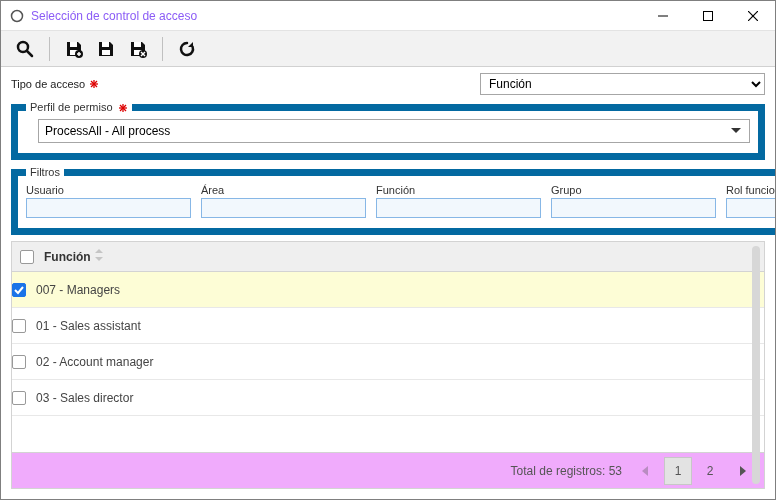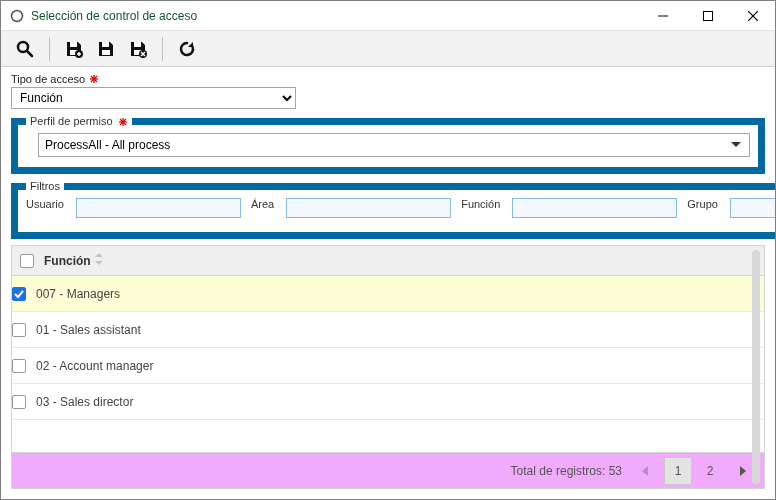--- a/index.html
+++ b/index.html
@@ -1,37 +1,37 @@
 <!DOCTYPE html>
 <html><head>
 <meta charset="utf-8">
 <style>
   * { box-sizing: border-box; }
   html, body { margin: 0; padding: 0; font-family: Arial, sans-serif; font-size: 12px; color: #000; background: #fff; }
   .window { width: 776px; height: 500px; border: 1px solid #7f7f7f; display: flex; flex-direction: column; background: #fff; }
   .titlebar { height: 30px; background: #fff; display: flex; align-items: center; border-bottom: 1px solid #e3e3e3; }
   .titlebar .title-icon { width: 16px; height: 16px; margin-left: 8px; margin-right: 6px; display: flex; align-items: center; justify-content: center; }
-  .titlebar .title { flex: 1; font-size: 12px; color: #14532d; }
+  .titlebar .title { flex: 1; font-size: 12px; color: #8b5cf6; }
   .winbtn { width: 45px; height: 29px; display: flex; align-items: center; justify-content: center; }
   .winbtn svg { pointer-events: none; }
   .toolbar { height: 36px; background: #f2f2f2; border-bottom: 1px solid #d1d1d1; display: flex; align-items: center; padding: 0 10px; gap: 4px; }
   .toolbar .tbtn { width: 28px; height: 28px; display: flex; align-items: center; justify-content: center; }
   .toolbar .divider { width: 1px; height: 24px; background: #c0c0c0; margin: 0 6px; }
   .body { flex: 1; padding: 6px 10px 10px 10px; overflow: hidden; display: flex; flex-direction: column; gap: 6px; }
-  .field-row { display: flex; flex-direction: column; gap: 2px; justify-content: space-between; }
+  .field-row { display: flex; flex-direction: row; gap: 20px; justify-content: space-between; }
   .label-line { display: flex; align-items: center; gap: 4px; font-size: 11px; color: #222; }
   .req-icon { width: 10px; height: 10px; }
   .select { border: 1px solid #a6a6a6; background: #fff; height: 22px; font-size: 12px; padding: 1px 4px; width: 285px; }
   .fieldset { border: 7px solid #0369a1; padding: 6px 8px 10px 8px; margin: 0; }
   .fieldset legend { font-size: 11px; color: #333; padding: 0 4px; }
   .profile-select-wrap { padding: 2px 6px; border: 1px solid #a6a6a6; display: flex; align-items: center; height: 24px; margin-left: 12px; }
   .profile-select-wrap .profile-text { flex: 1; font-size: 12px; }
   .profile-select-wrap .chevron { width: 14px; display: flex; justify-content: center; }
   .filters-row { display: flex; gap: 10px; }
-  .filter-col { flex: 1; display: flex; gap: 12px; }
+  .filter-col { flex: 1; display: flex; flex-direction: column; gap: 2px; }
   .filter-col label { font-size: 11px; color: #333; }
   .filter-col input { border: 1px solid #87b7e6; background: #f2f8fd; height: 20px; padding: 2px 4px; font-size: 12px; }
   .table-wrap { flex: 1; border: 1px solid #d3d3d3; display: flex; flex-direction: column; background: #f2f2f2; position: relative; }
   .table-scroll { position: absolute; top: 4px; bottom: 4px; right: 4px; width: 8px; background: #d7d7d7; border-radius: 4px; }
   .thead { height: 30px; background: #efefef; display: flex; align-items: center; padding-left: 8px; gap: 10px; border-bottom: 1px solid #d3d3d3; }
   .thead .hlabel { font-weight: bold; font-size: 12px; color: #333; display: flex; align-items: center; gap: 4px; }
   .sort-icon { opacity: 0.4; }
   .tbody { flex: 1; overflow: hidden; background: #fff; }
   .trow { height: 36px; display: flex; align-items: center; gap: 10px; border-bottom: 1px solid #e8e8e8; font-size: 12px; color: #444; }
   .trow.selected { background: #fdfdd6; }

